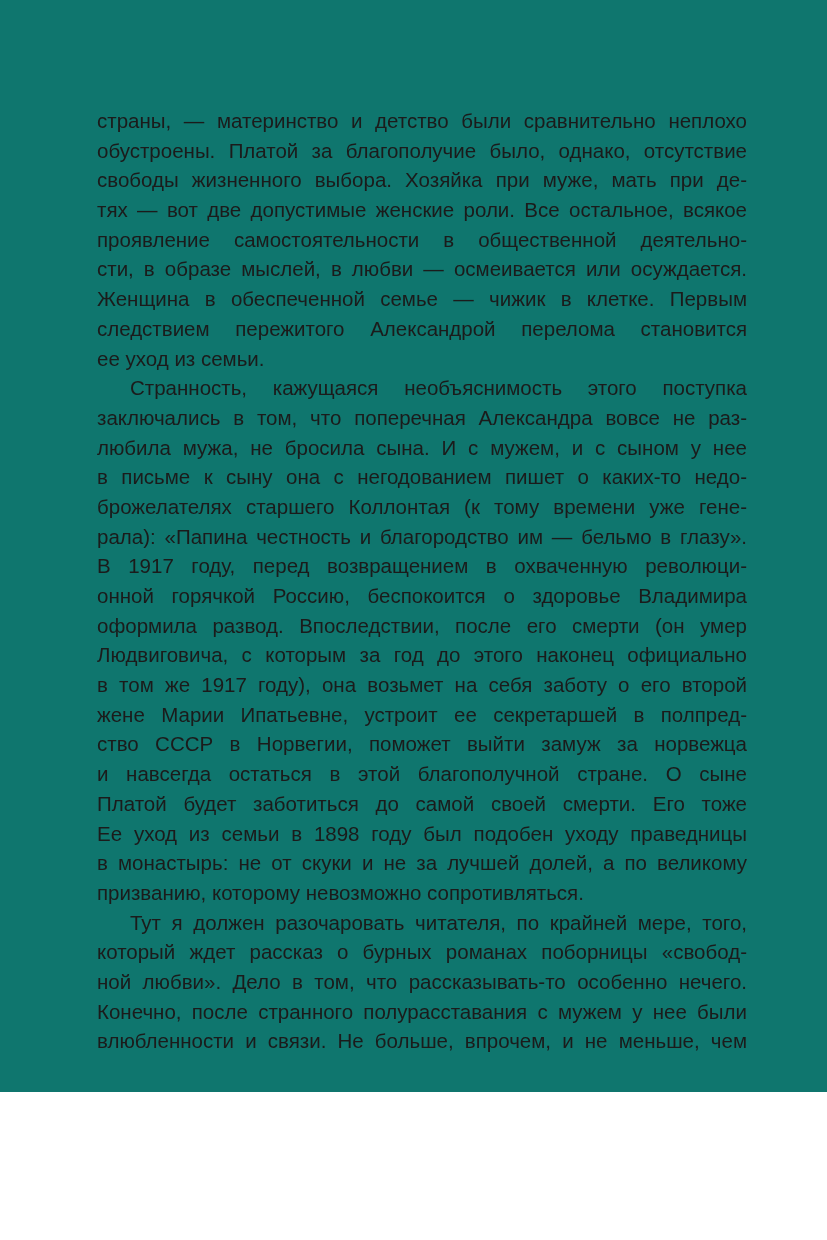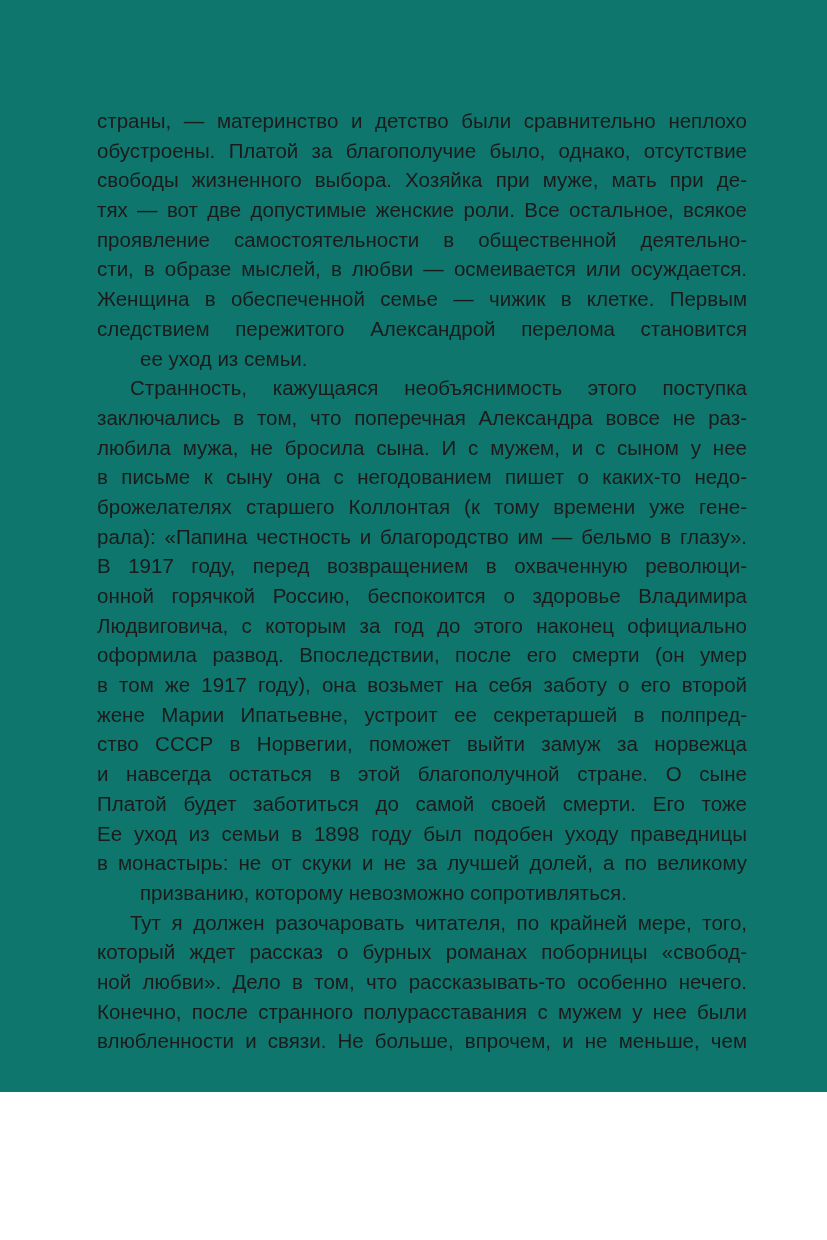--- a/index.html
+++ b/index.html
@@ -29,21 +29,20 @@
     margin: 0;
   }
   .line {
     text-align: justify;
     text-align-last: justify;
     height: 29.7px;
     overflow: hidden;
   }
   .line.last {
     text-align-last: left;
-    margin-left: 43px;
   }
   .line.indent {
     text-indent: 33px;
   }
   .page-number {
     position: absolute;
     top: 1134px;
     left: 0;
     width: 100%;
     text-align: left;
@@ -70,22 +69,22 @@
       </div>
       <div class="paragraph">
         <div class="line indent">Странность, кажущаяся необъяснимость этого поступка</div>
         <div class="line">заключались в том, что поперечная Александра вовсе не раз-</div>
         <div class="line">любила мужа, не бросила сына. И с мужем, и с сыном у нее</div>
         <div class="line">в письме к сыну она с негодованием пишет о каких-то недо-</div>
         <div class="line">брожелателях старшего Коллонтая (к тому времени уже гене-</div>
         <div class="line">рала): «Папина честность и благородство им — бельмо в глазу».</div>
         <div class="line">В 1917 году, перед возвращением в охваченную революци-</div>
         <div class="line">онной горячкой Россию, беспокоится о здоровье Владимира</div>
+        <div class="line">оформила развод. Впоследствии, после его смерти (он умер</div>
         <div class="line">Людвиговича, с которым за год до этого наконец официально</div>
-        <div class="line">оформила развод. Впоследствии, после его смерти (он умер</div>
         <div class="line">в том же 1917 году), она возьмет на себя заботу о его второй</div>
         <div class="line">жене Марии Ипатьевне, устроит ее секретаршей в полпред-</div>
         <div class="line">ство СССР в Норвегии, поможет выйти замуж за норвежца</div>
         <div class="line">и навсегда остаться в этой благополучной стране. О сыне</div>
         <div class="line">Платой будет заботиться до самой своей смерти. Его тоже</div>
         <div class="line">Ее уход из семьи в 1898 году был подобен уходу праведницы</div>
         <div class="line">в монастырь: не от скуки и не за лучшей долей, а по великому</div>
         <div class="line last">призванию, которому невозможно сопротивляться.</div>
       </div>
       <div class="paragraph">

